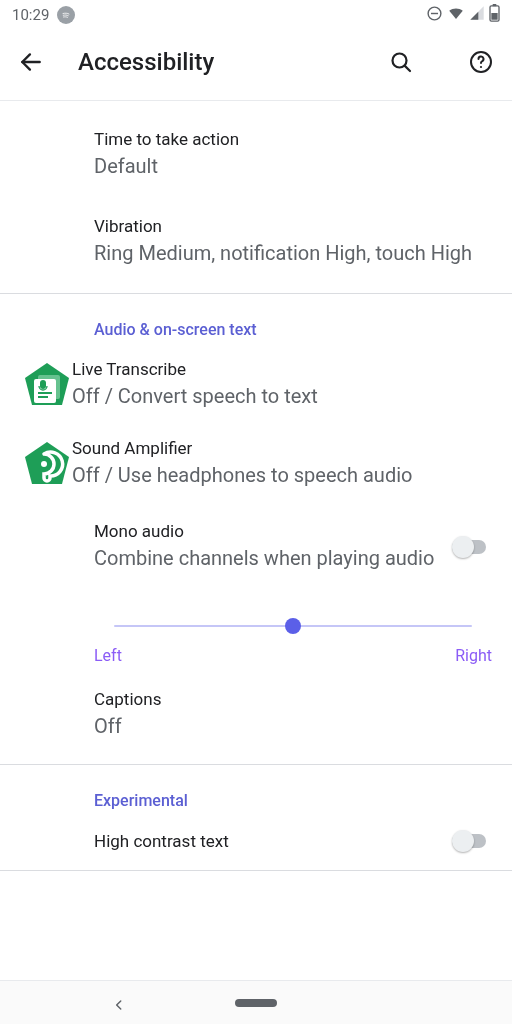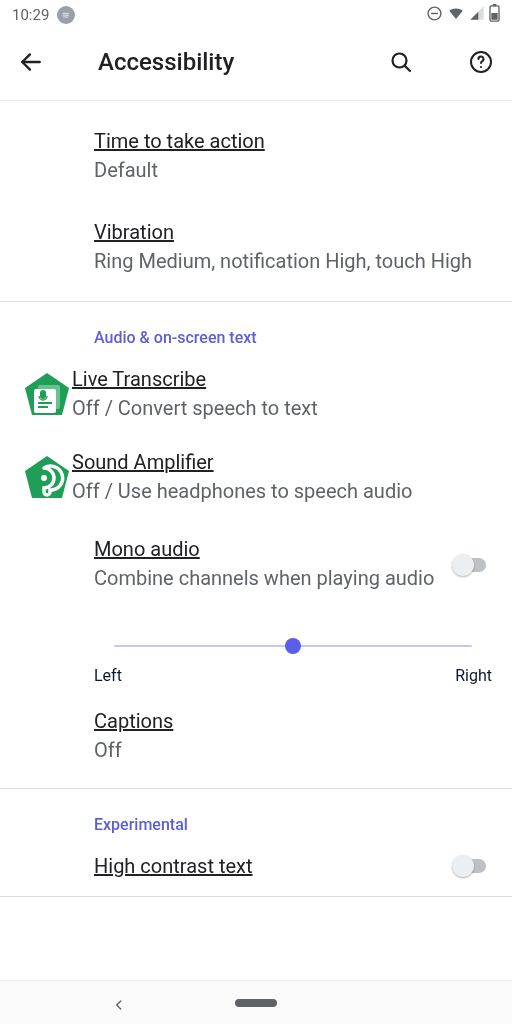--- a/index.html
+++ b/index.html
@@ -28,34 +28,33 @@
     display: flex;
     align-items: center;
     height: 64px;
     padding: 0 18px;
     gap: 34px;
   }
   .app-bar-title {
     font-size: 24px;
     font-weight: 500;
     flex: 1;
-    margin-left: 20px;
   }
   .icon-btn { width: 26px; height: 26px; display:flex; align-items:center; justify-content:center;}
   .divider-light { height:1px; background:#e8eaed; width:100%; margin-top:6px;}
   .setting {
     padding: 18px 20px 18px 94px;
   }
   .setting-top-gap { padding-top: 28px; }
   .setting-with-icon {
     padding-left: 22px;
     display: flex;
     align-items: center;
   }
-  .setting-title { font-size: 20px; color:#202124;text-decoration:underline; }
+  .setting-title { font-size: 17px; color:#202124; }
   .setting-sub { font-size: 20px; color:#5f6368; margin-top: 4px; line-height:1.35;}
   .section-divider { height:1px; background:#dadce0; width:100%; }
   .section-header {
     padding: 26px 20px 6px 94px;
     font-size: 16px;
     font-weight: 500;
     color: #5b5fd3;
   }
   .app-icon {
     width: 50px; height: 50px;
@@ -84,21 +83,21 @@
     position:relative; height: 20px; margin: 12px 0 10px;
   }
   .slider-line {
     position:absolute; top:9px; left:20px; right:20px; height:2px;
     background:#c5c6f7; border-radius:1px;
   }
   .slider-thumb {
     position:absolute; top:2px; left:50%; transform:translateX(-50%);
     width:16px; height:16px; border-radius:50%; background:#5b5fe8;
   }
-  .slider-labels { display:flex; justify-content:space-between; font-size:16px; color:#0f172a; }
+  .slider-labels { display:flex; justify-content:space-between; font-size:16px; color:#8b5cf6; }
   .nav-bar {
     position:absolute; bottom:0; left:0; right:0; height:44px;
     display:flex; align-items:center; justify-content:center;
     border-top:1px solid #e8eaed;
     background:#fafafa;
   }
   .nav-back {
     position:absolute; left: 112px; top: 16px;
     color:#5f6368;
   }

